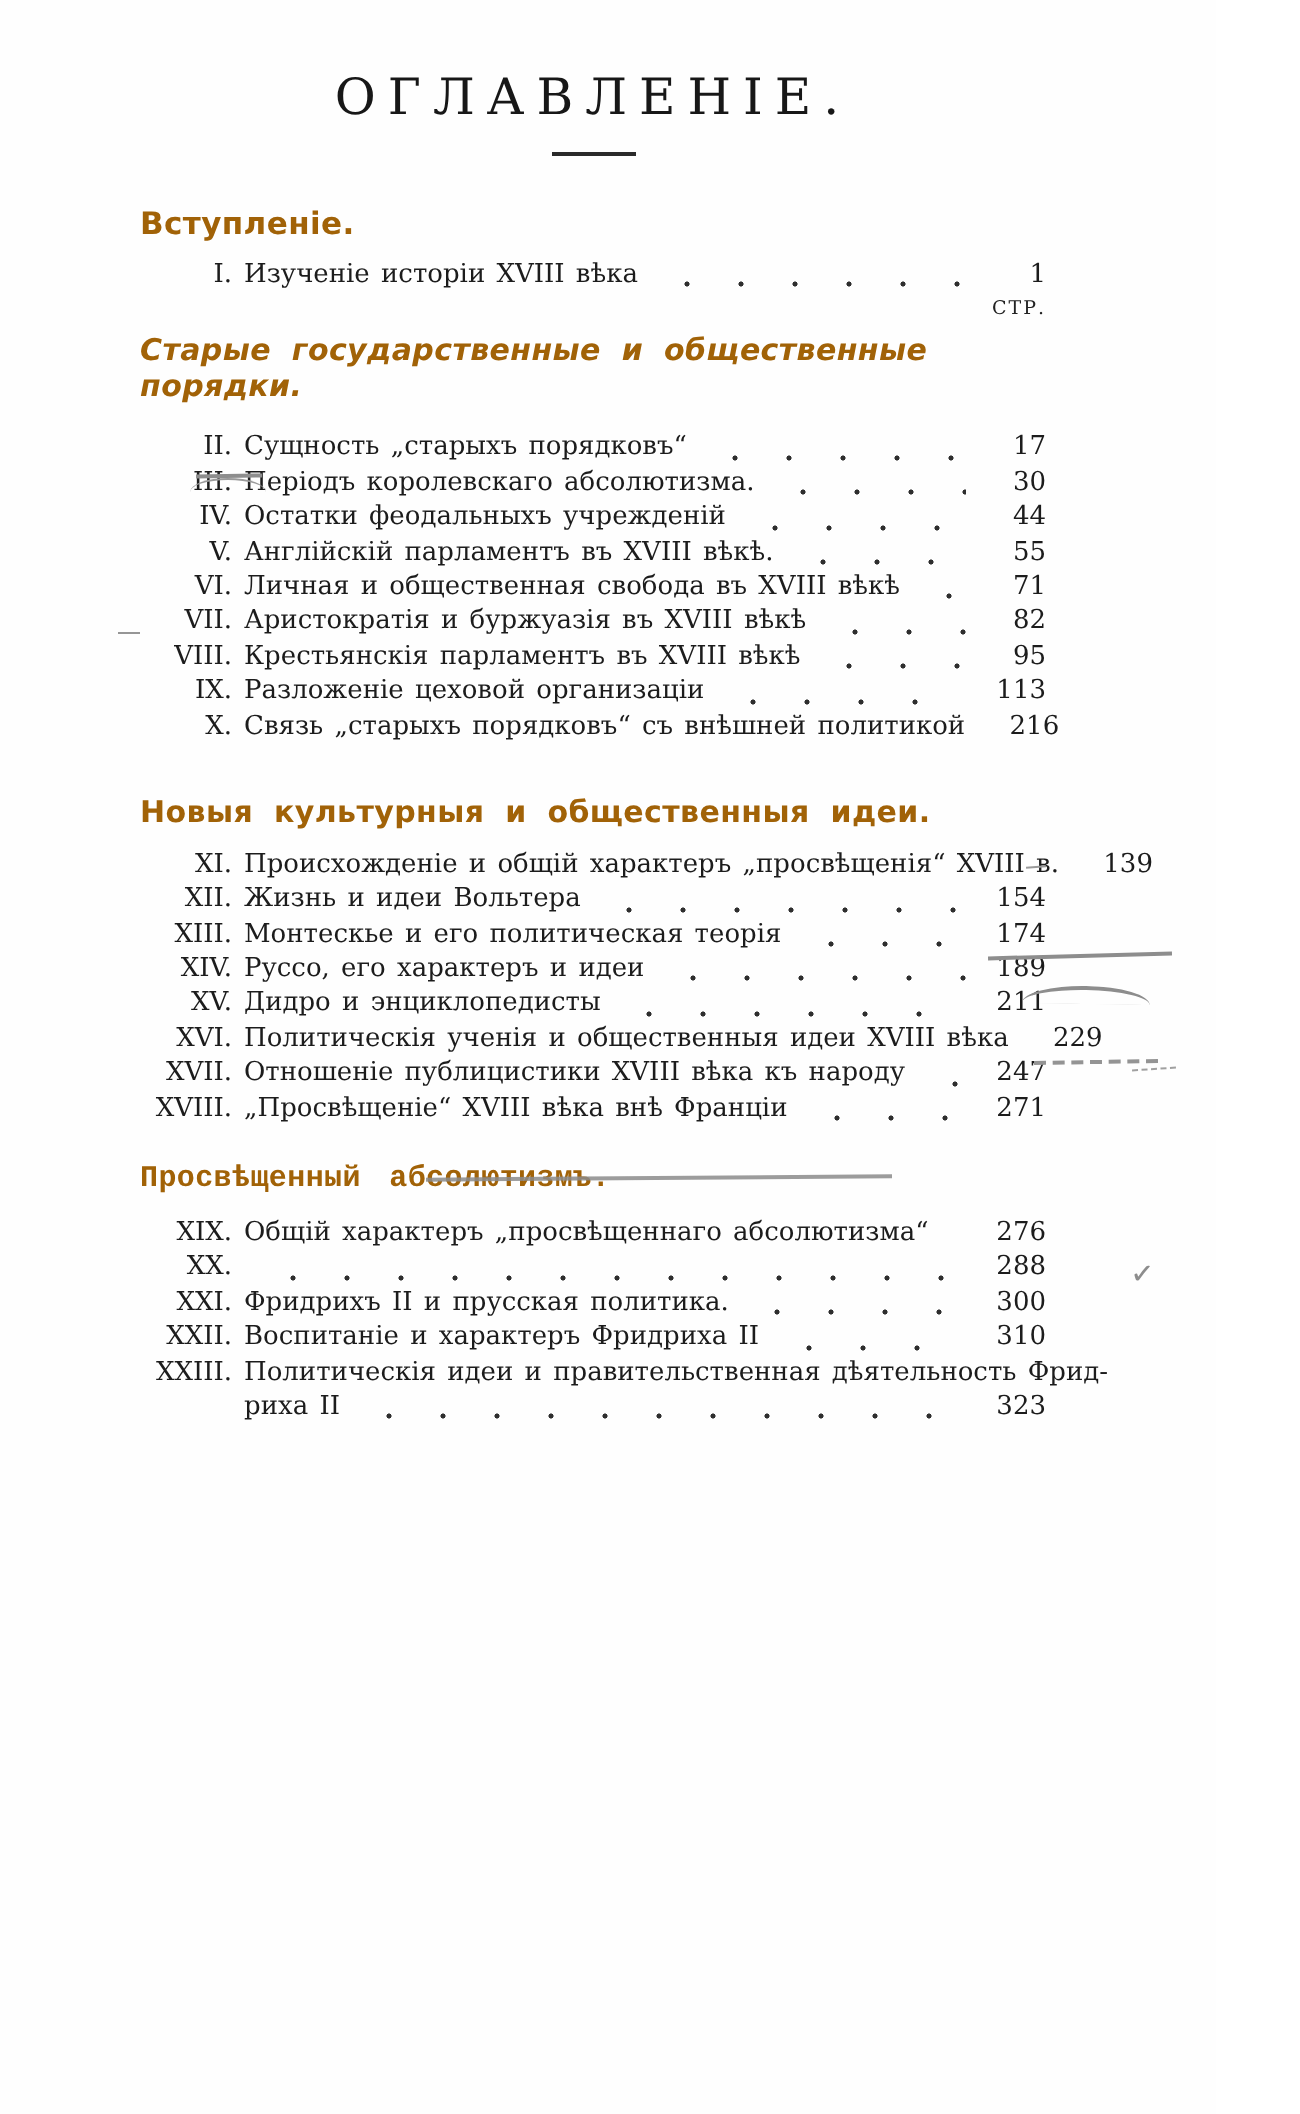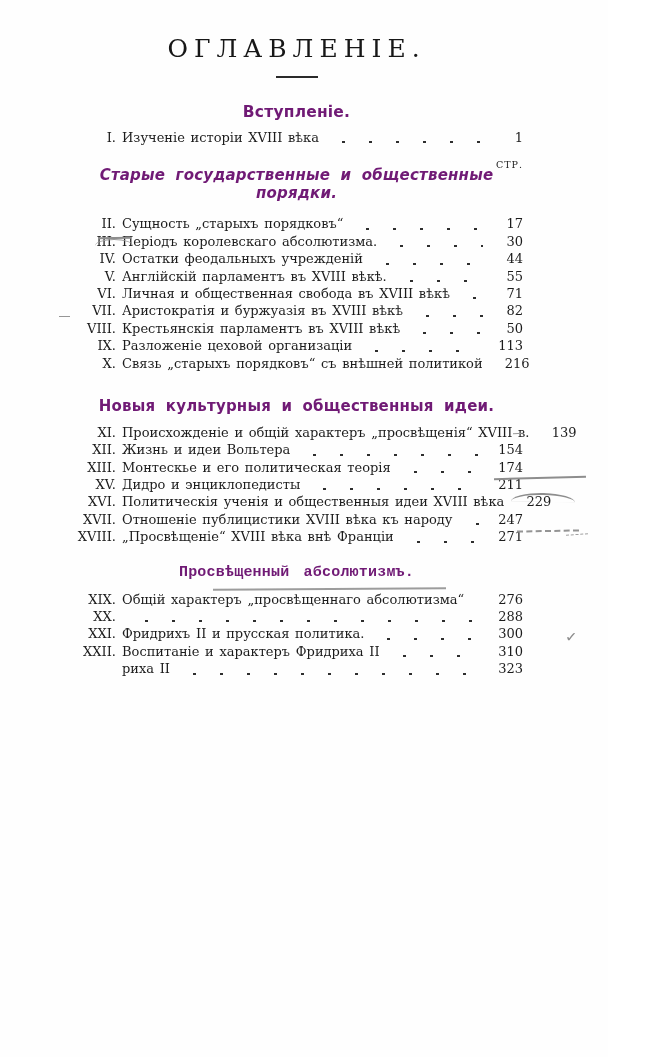--- a/index.html
+++ b/index.html
@@ -28,36 +28,36 @@
     word-spacing: 2px;
     color: #171717;
   }
   .title-rule {
     width: 42px;
     height: 2px;
     background: #2a2a2a;
     margin: 13px auto 0 auto;
   }
   .section-heading {
-    text-align: center;
+    text-align: left;
     font-family: "DejaVu Sans", sans-serif;
     font-weight: bold;
     font-size: 15px;
     letter-spacing: 0.2px;
     word-spacing: 5px;
-    color: #701a75;
+    color: #a16207;
   }
   .toc-section:nth-of-type(1) .section-heading { margin: 25px 0 9px 0; font-size: 15.5px; }
   .toc-section:nth-of-type(2) .section-heading { margin: 19px 0 14px 0; font-style: italic; }
   .toc-section:nth-of-type(3) .section-heading { margin: 24px 0 10px 0; }
   .toc-section:nth-of-type(4) .section-heading { margin: 17px 0 11px 0; font-family: Liberation Mono, monospace; }
 
   .page-col-header {
     position: absolute;
-    top: 125px;
+    top: 115px;
     right: 85px;
     font-size: 9.5px;
     letter-spacing: 1px;
     color: #222;
   }
 
   .entry-row {
     display: flex;
     align-items: baseline;
     height: 17.4px;
@@ -162,21 +162,21 @@
           <div class="entry-row">
             <span class="entry-num">VII.</span>
             <span class="entry-title">Аристократія и буржуазія въ XVIII вѣкѣ</span>
             <span class="leader"></span>
             <span class="entry-page">82</span>
           </div>
           <div class="entry-row">
             <span class="entry-num">VIII.</span>
             <span class="entry-title">Крестьянскія парламентъ въ XVIII вѣкѣ</span>
             <span class="leader"></span>
-            <span class="entry-page">50</span>
+            <span class="entry-page">95</span>
           </div>
           <div class="entry-row">
             <span class="entry-num">IX.</span>
             <span class="entry-title">Разложеніе цеховой организаціи</span>
             <span class="leader"></span>
             <span class="entry-page">113</span>
           </div>
           <div class="entry-row">
             <span class="entry-num">X.</span>
             <span class="entry-title">Связь „старыхъ порядковъ“ съ внѣшней политикой</span>
@@ -198,20 +198,26 @@
             <span class="leader"></span>
             <span class="entry-page">154</span>
           </div>
           <div class="entry-row">
             <span class="entry-num">XIII.</span>
             <span class="entry-title">Монтескье и его политическая теорія</span>
             <span class="leader"></span>
             <span class="entry-page">174</span>
           </div>
           <div class="entry-row">
+            <span class="entry-num">XIV.</span>
+            <span class="entry-title">Руссо, его характеръ и идеи</span>
+            <span class="leader"></span>
+            <span class="entry-page">189</span>
+          </div>
+          <div class="entry-row">
             <span class="entry-num">XV.</span>
             <span class="entry-title">Дидро и энциклопедисты</span>
             <span class="leader"></span>
             <span class="entry-page">211</span>
           </div>
           <div class="entry-row">
             <span class="entry-num">XVI.</span>
             <span class="entry-title">Политическія ученія и общественныя идеи XVIII вѣка</span>
             <span class="leader"></span>
             <span class="entry-page">229</span>
@@ -246,20 +252,24 @@
             <span class="entry-num">XXI.</span>
             <span class="entry-title">Фридрихъ II и прусская политика.</span>
             <span class="leader"></span>
             <span class="entry-page">300</span>
           </div>
           <div class="entry-row">
             <span class="entry-num">XXII.</span>
             <span class="entry-title">Воспитаніе и характеръ Фридриха II</span>
             <span class="leader"></span>
             <span class="entry-page">310</span>
+          </div>
+          <div class="entry-row">
+            <span class="entry-num">XXIII.</span>
+            <span class="entry-title full">Политическія идеи и правительственная дѣятельность Фрид-</span>
           </div>
           <div class="entry-row">
             <span class="entry-num"></span>
             <span class="entry-title">риха II</span>
             <span class="leader"></span>
             <span class="entry-page">323</span>
           </div>
         </section>
       </div>
   </div>

